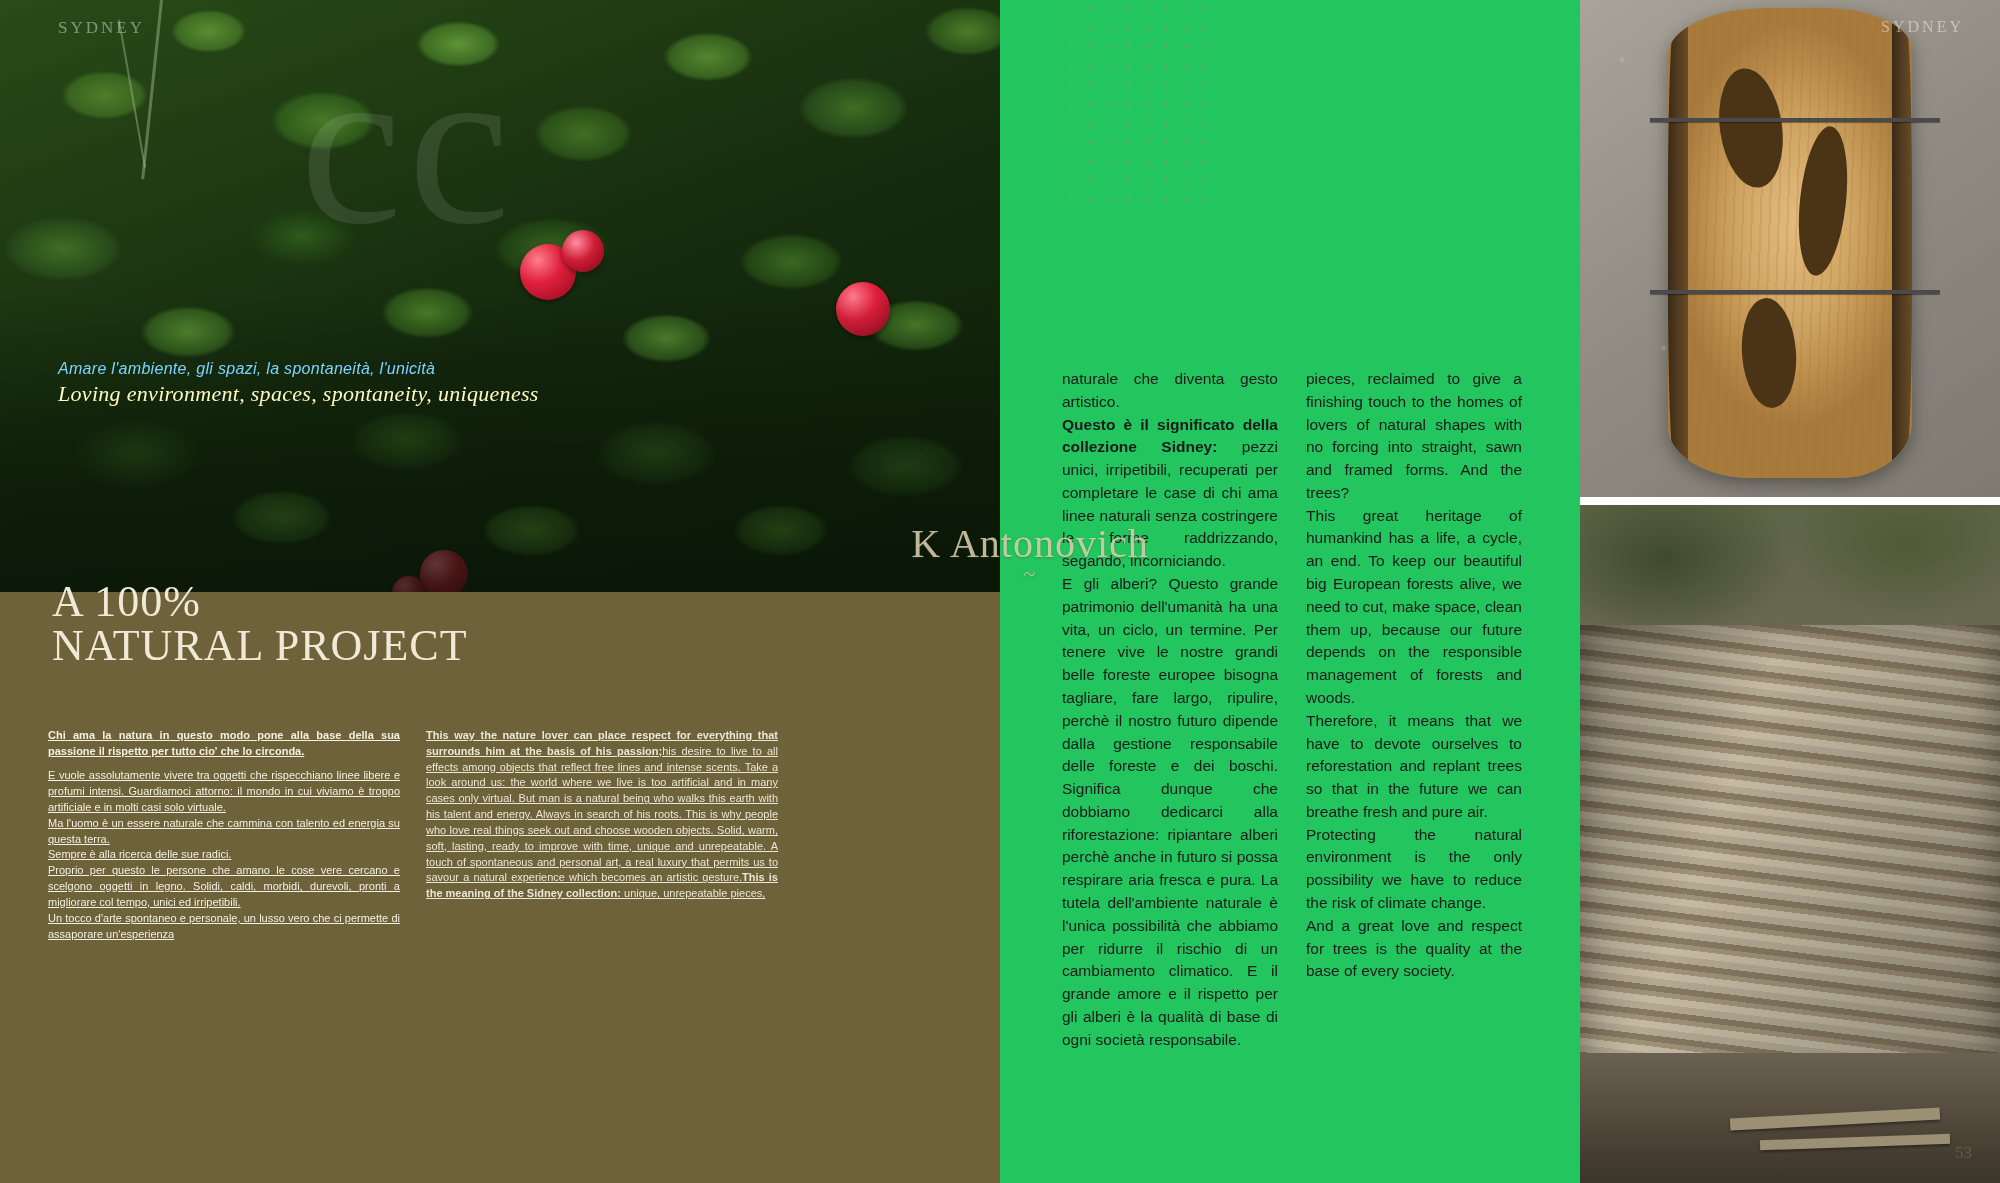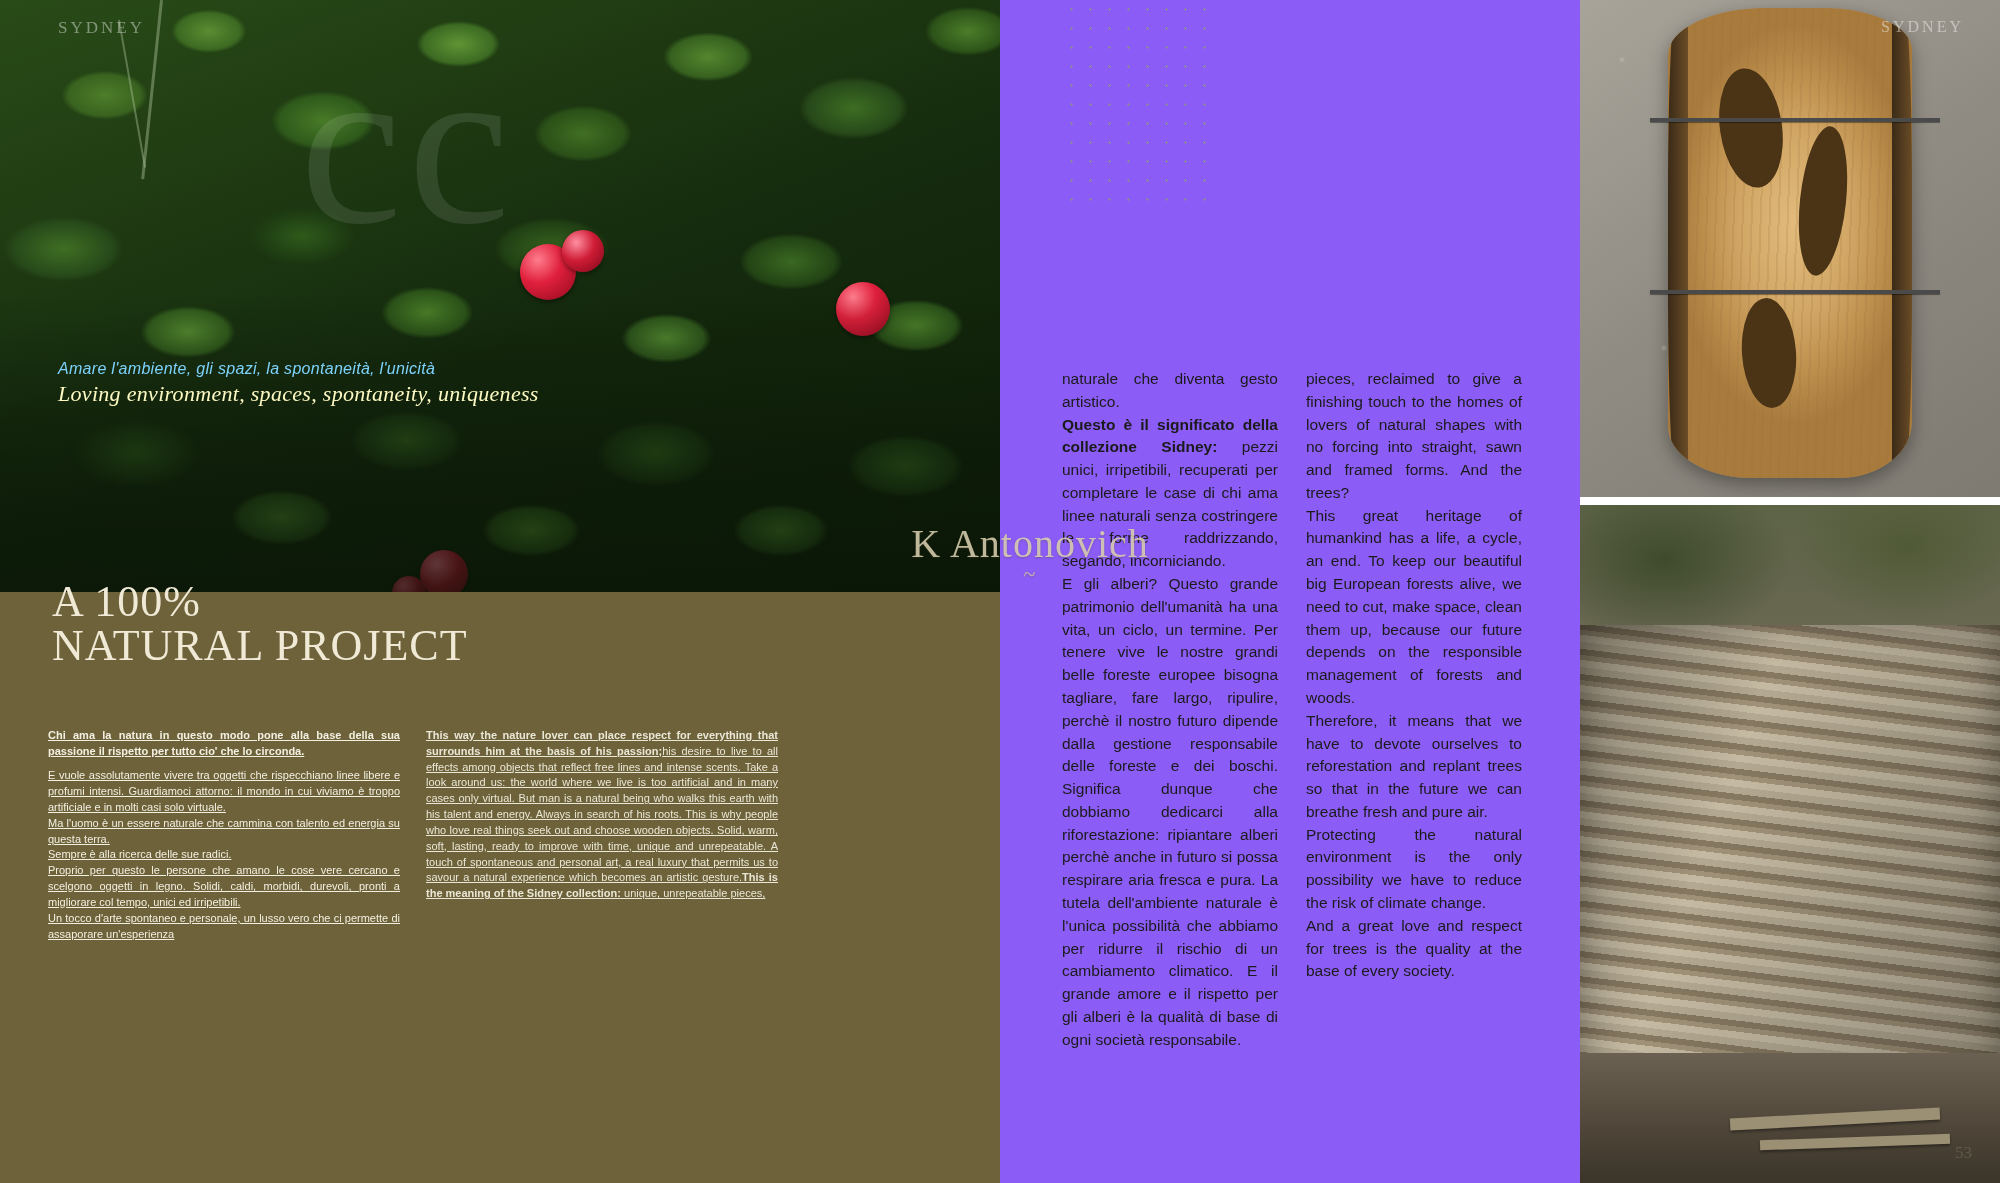--- a/index.html
+++ b/index.html
@@ -175,21 +175,21 @@
   }
   .col.it p { color: #f3f0e2; }
   .col.en p { color: #eae7d7; }
   .inline-bold { font-weight: bold; }
 
   
   .center-page {
     position: absolute;
     left: 1000px; top: 0;
     width: 580px; height: 1183px;
-    background: #8b5cf6;
+    background: #22c55e;
   }
   .dot-grid {
     position: absolute;
     left: 62px; top: 0px;
     width: 160px; height: 210px;
     background-image: radial-gradient(#8e8e8e 1.2px, rgba(0,0,0,0) 1.3px);
     background-size: 19px 19px;
     opacity: 0.85;
   }
   .center-cols {

